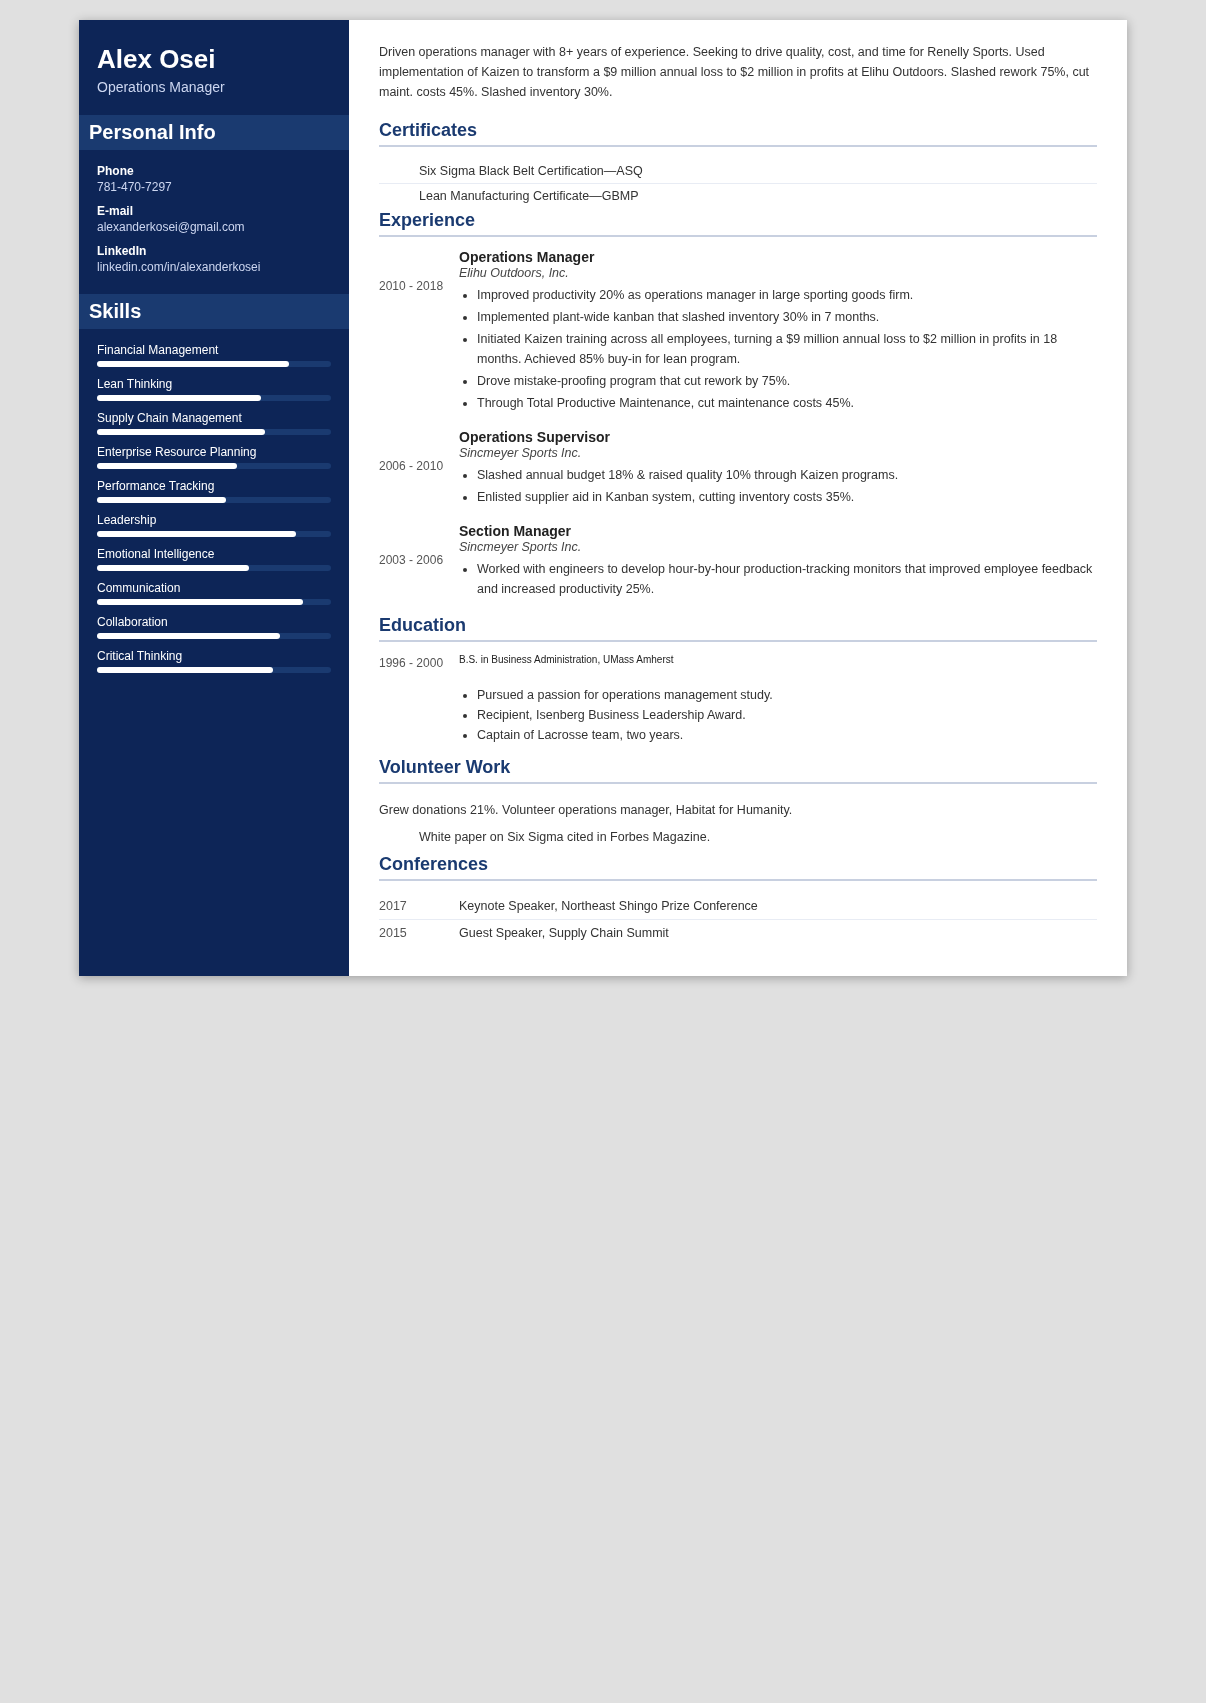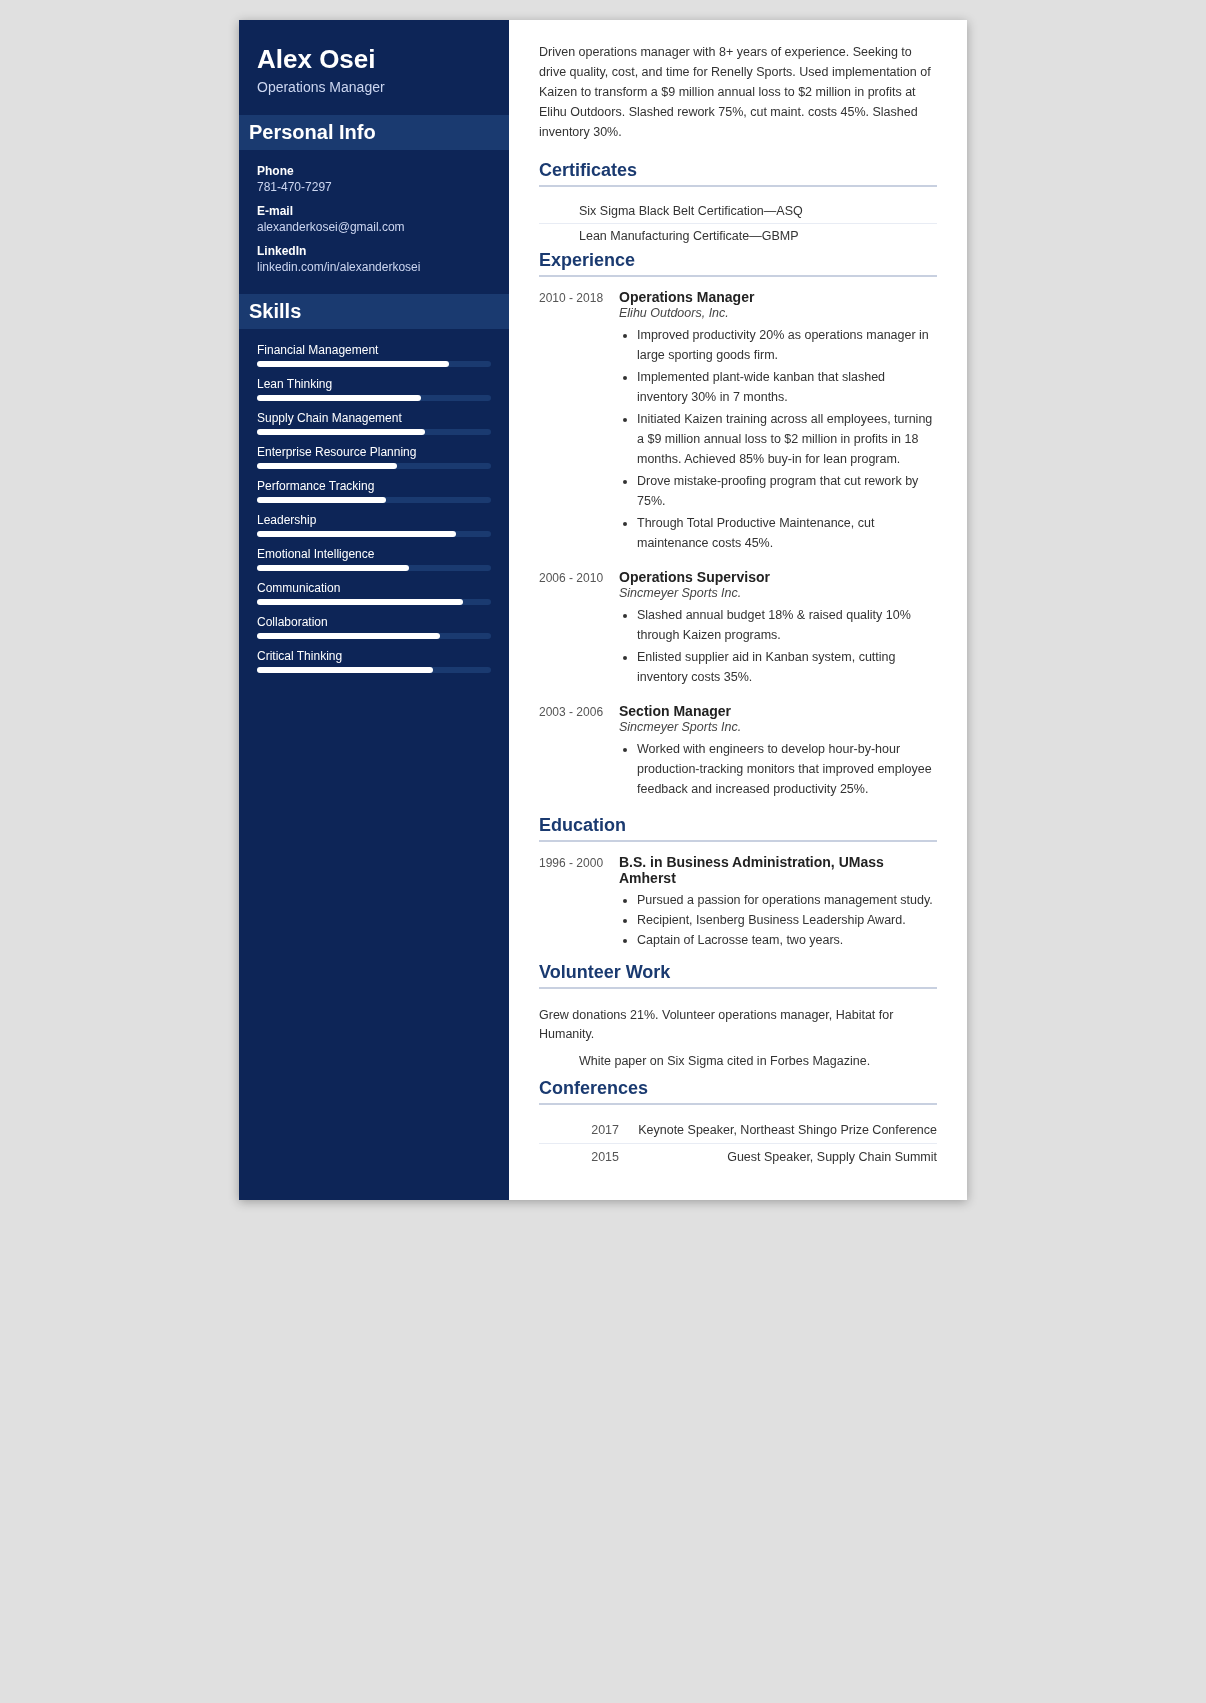--- a/index.html
+++ b/index.html
@@ -5,21 +5,21 @@
     * { box-sizing: border-box; margin: 0; padding: 0; }
     body {
       font-family: Arial, sans-serif;
       font-size: 13px;
       background: #e0e0e0;
       display: flex;
       justify-content: center;
       padding: 20px;
     }
     .resume {
-      width: 728px;
+      width: 1048px;
       display: flex;
       background: #14532d;
       box-shadow: 0 2px 10px rgba(0,0,0,0.3);
     }
     
     .sidebar {
       width: 270px;
       min-width: 270px;
       background: #0d2557;
       color: #fff;
@@ -108,20 +108,21 @@
     .cert-item:last-child { border-bottom: none; }
     .experience-entry {
       display: flex;
       margin-bottom: 14px;
     }
     .exp-dates {
       min-width: 80px;
       font-size: 12px;
       color: #555;
       padding-top: 2px;
+      margin-top: 28px;
     }
     .exp-content { flex: 1; }
     .exp-job-title {
       font-size: 14px;
       font-weight: bold;
       color: #222;
       margin-bottom: 1px;
     }
     .exp-company {
       font-style: italic;
@@ -142,24 +143,24 @@
       margin-bottom: 12px;
     }
     .edu-dates {
       min-width: 80px;
       font-size: 12px;
       color: #555;
       padding-top: 2px;
     }
     .edu-content { flex: 1; }
     .edu-degree {
-      font-size: 14px;
-      font-weight: bold;
+      font-size: 10px;
+      font-weight: normal;
       color: #222;
-      margin-bottom: 4px;
+      margin-bottom: 20px;
     }
     .edu-bullets {
       list-style: disc;
       padding-left: 18px;
       font-size: 12.5px;
       color: #333;
       line-height: 1.6;
     }
     .volunteer-item {
       padding: 5px 0 5px 0;
@@ -173,21 +174,20 @@
       color: #333;
       border-bottom: 1px solid #e8ecf4;
     }
     .pub-item:last-child { border-bottom: none; }
     .conf-entry {
       display: flex;
       padding: 6px 0;
       font-size: 12.5px;
       color: #333;
       border-bottom: 1px solid #e8ecf4;
-      text-align: right;
     }
     .conf-entry:last-child { border-bottom: none; }
     .conf-year {
       min-width: 80px;
       color: #555;
     }
     .conf-detail { flex: 1; }
   </style>
 </head>
 <body>

